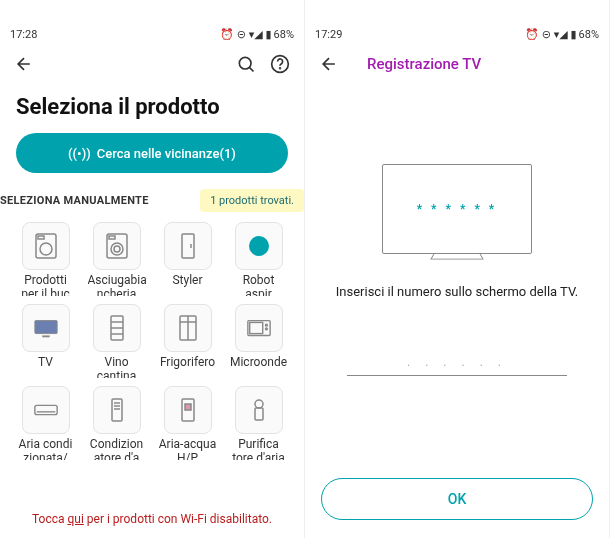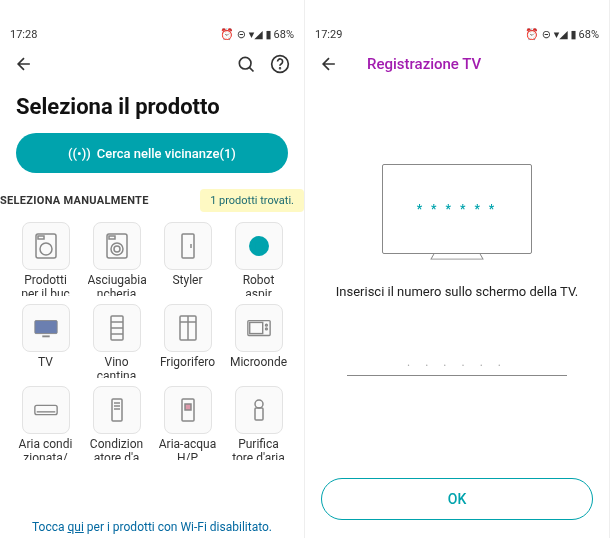--- a/index.html
+++ b/index.html
@@ -122,25 +122,25 @@
       font-size: 12px;
       text-align: center;
       color: #333;
       line-height: 1.15;
       max-width: 58px;
       height: 22px;
       overflow: hidden;
     }
     .footer-text {
       position: absolute;
-      bottom: 4px;
+      bottom: 12px;
       width: 100%;
       text-align: center;
       font-size: 12px;
-      color: #0369a1;
+      color: #b91c1c;
     }
     .footer-text .link { text-decoration: underline; }
     
     
     .right-title {
       font-size: 15px;
       font-weight: 500;
       color: #a21caf;
       margin-left: 16px;
     }

